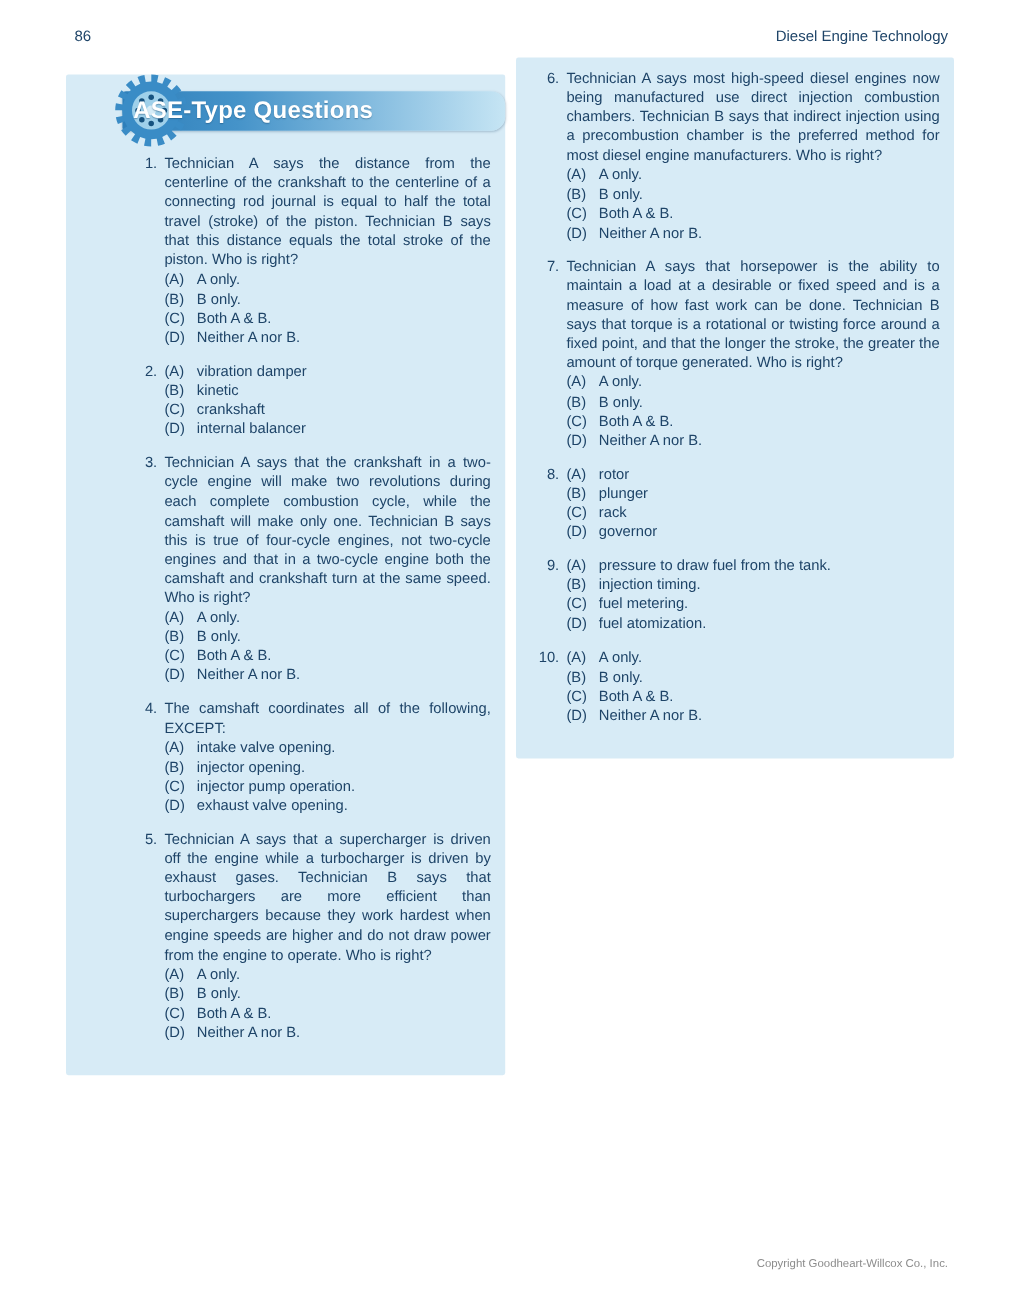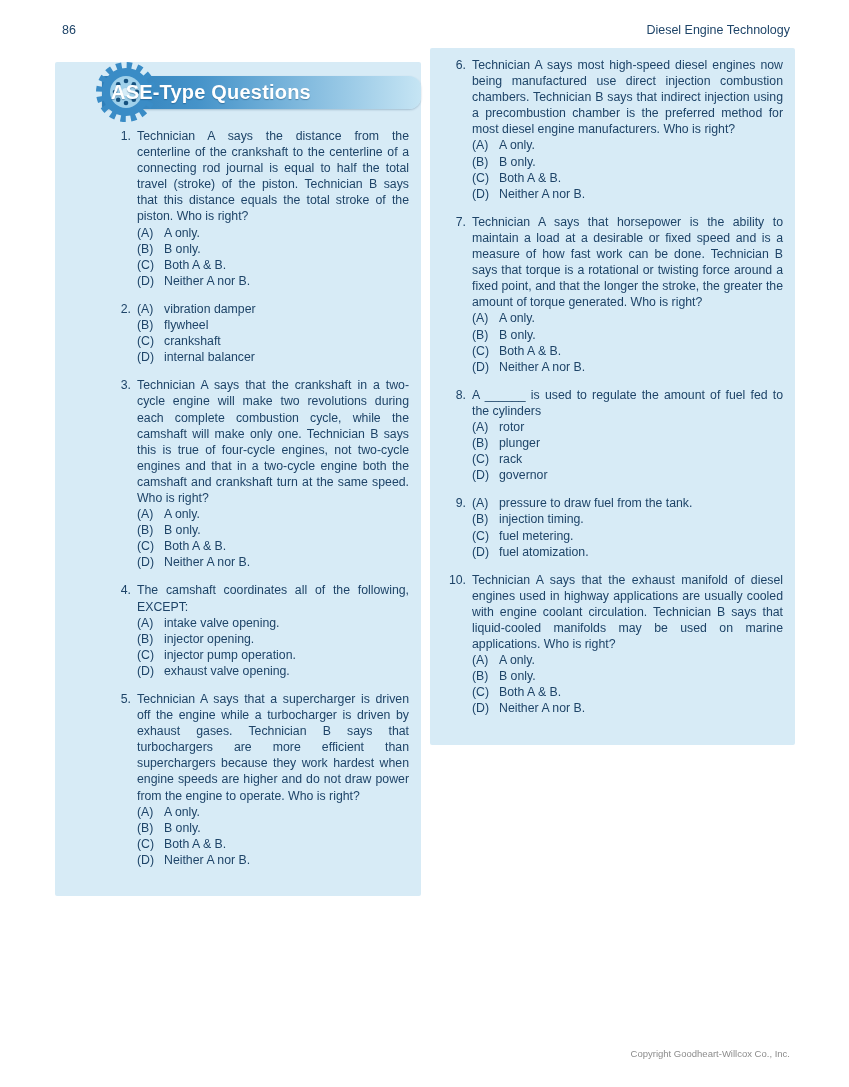--- a/index.html
+++ b/index.html
@@ -139,21 +139,21 @@
   <div class="question">
     <div class="q-num">2.</div>
     <div class="q-body">
       <div class="q-options">
               <div class="option">
                 <span class="opt-label">(A)</span>
                 <span class="opt-text">vibration damper</span>
               </div>
               <div class="option">
                 <span class="opt-label">(B)</span>
-                <span class="opt-text">flywheel</span>
+                <span class="opt-text">kinetic</span>
               </div>
               <div class="option">
                 <span class="opt-label">(C)</span>
                 <span class="opt-text">crankshaft</span>
               </div>
               <div class="option">
                 <span class="opt-label">(D)</span>
                 <span class="opt-text">internal balancer</span>
               </div>
             </div>
@@ -285,21 +285,20 @@
                 <span class="opt-label">(D)</span>
                 <span class="opt-text">Neither A nor B.</span>
               </div>
             </div>
     </div>
   </div>
 
   <div class="question">
     <div class="q-num">8.</div>
     <div class="q-body">
-      <div class="q-text">A ______ is used to regulate the amount of fuel fed to the cylinders</div>
       <div class="q-options">
               <div class="option">
                 <span class="opt-label">(A)</span>
                 <span class="opt-text">rotor</span>
               </div>
               <div class="option">
                 <span class="opt-label">(B)</span>
                 <span class="opt-text">plunger</span>
               </div>
               <div class="option">
@@ -334,21 +333,20 @@
                 <span class="opt-label">(D)</span>
                 <span class="opt-text">fuel atomization.</span>
               </div>
             </div>
     </div>
   </div>
 
   <div class="question">
     <div class="q-num">10.</div>
     <div class="q-body">
-      <div class="q-text">Technician A says that the exhaust manifold of diesel engines used in highway applications are usually cooled with engine coolant circulation. Technician B says that liquid-cooled manifolds may be used on marine applications. Who is right?</div>
       <div class="q-options">
               <div class="option">
                 <span class="opt-label">(A)</span>
                 <span class="opt-text">A only.</span>
               </div>
               <div class="option">
                 <span class="opt-label">(B)</span>
                 <span class="opt-text">B only.</span>
               </div>
               <div class="option">

